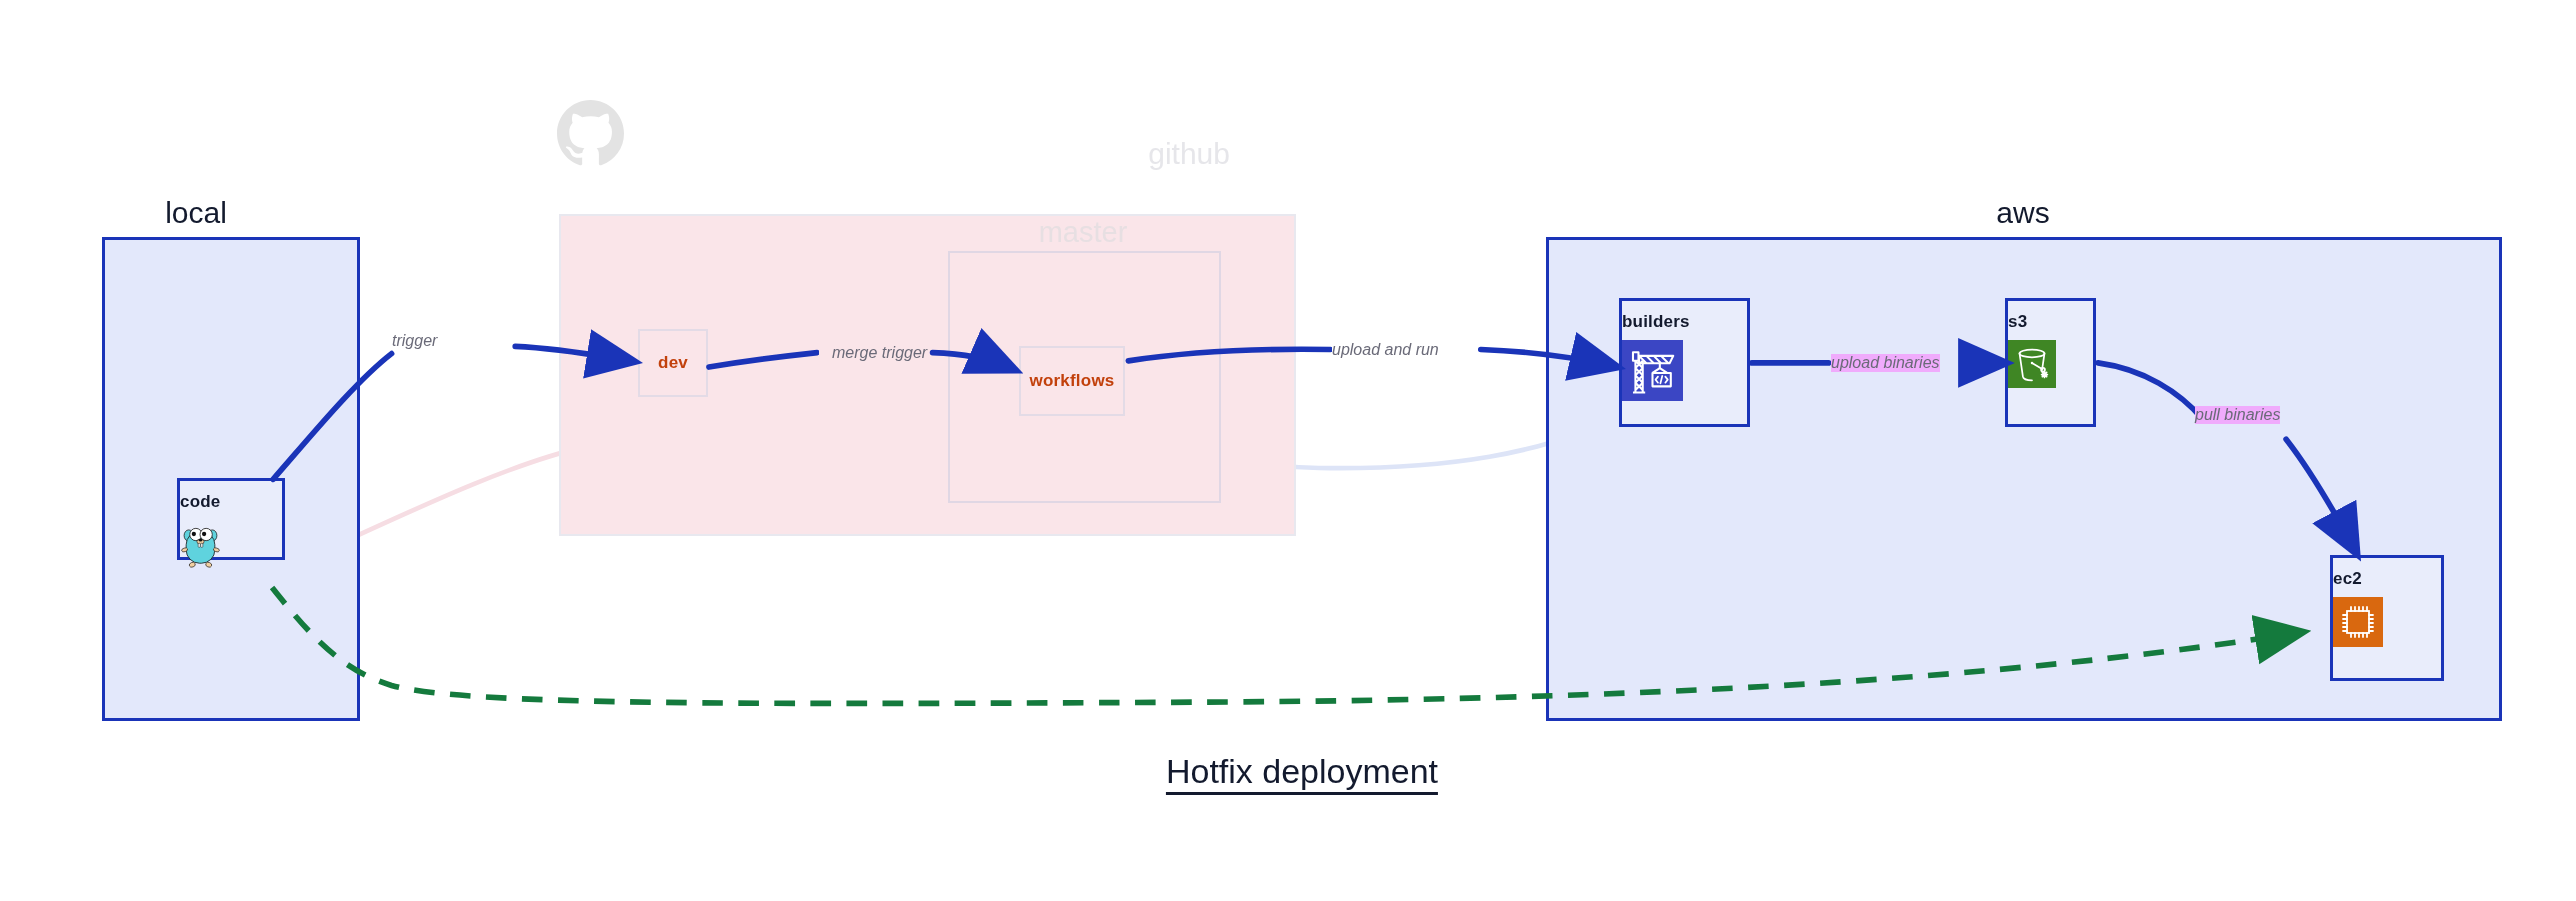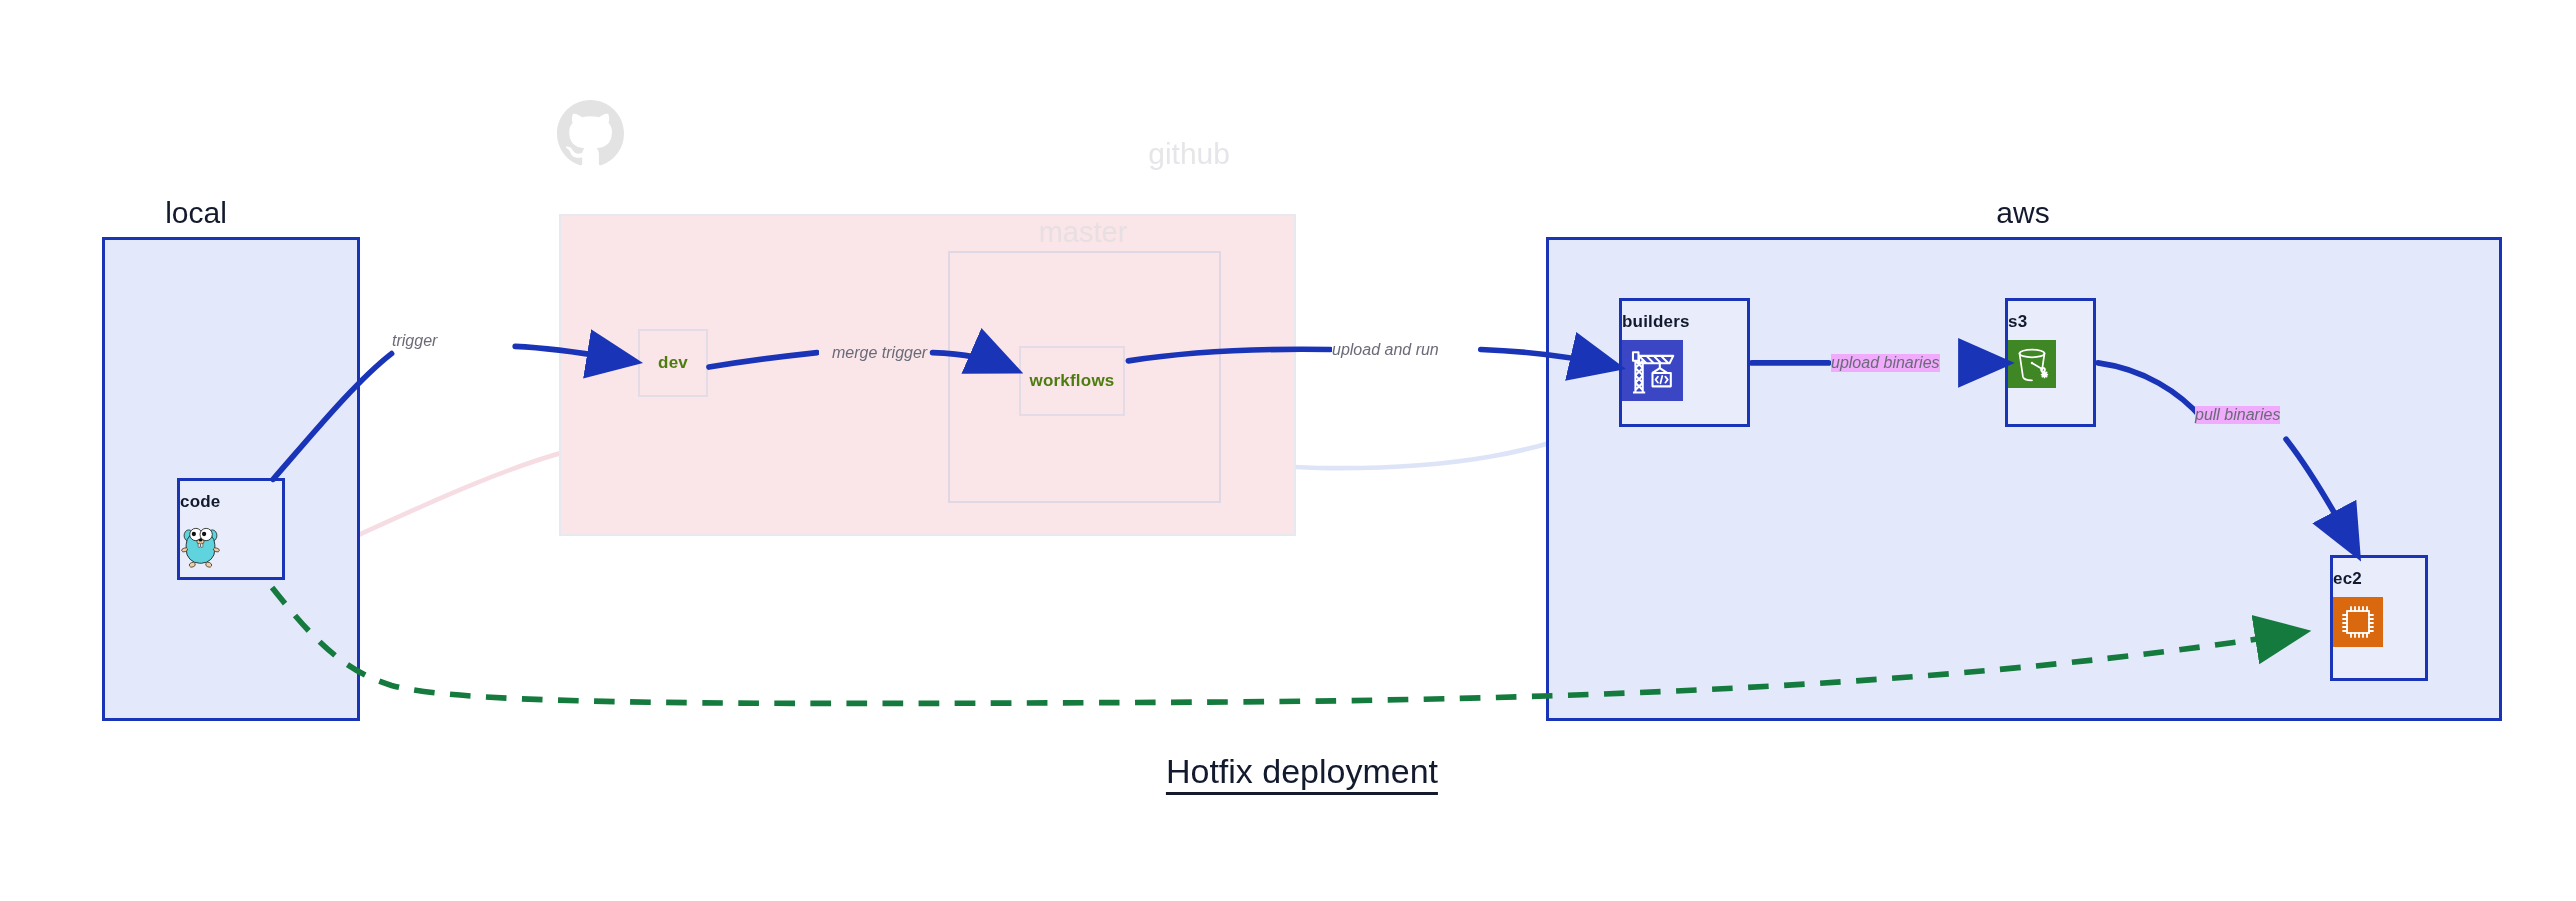--- a/index.html
+++ b/index.html
@@ -25,29 +25,29 @@
   .ghost-box{position:absolute;box-sizing:border-box;left:948px;top:251px;width:273px;height:252px;
              border:2.1px solid #e0d7e4;background:transparent;}
 
   
   .node{position:absolute;box-sizing:border-box;background:#e9edfb;border:3.6px solid #1a34b8;
         display:flex;flex-direction:column;align-items:flex-start;}
   .node .nlabel{font-size:17px;font-weight:bold;color:#131a2e;margin-top:11.3px;letter-spacing:0.2px;
                 font-family:"Liberation Sans",sans-serif;}
   .node .nicon{margin-top:8.2px;}
 
-  .node.code{left:177px;top:478px;width:108px;height:102px;}
+  .node.code{left:177px;top:478px;width:108px;height:82px;}
   .node.builders{left:1619px;top:298px;width:131px;height:129px;}
   .node.s3{left:2005px;top:298px;width:91px;height:129px;}
-  .node.ec2{left:2330px;top:555px;width:98px;height:126px;}
+  .node.ec2{left:2330px;top:555px;width:114px;height:126px;}
 
   
   .node.ghost{background:transparent;border:2.1px solid #e3dbe6;
               justify-content:center;align-items:center;}
-  .node.ghost .nlabel{color:#4d7c0f;margin-top:0;}
+  .node.ghost .nlabel{color:#c2410c;margin-top:0;}
   .node.dev{left:638px;top:329px;width:70px;height:68px;}
   .node.workflows{left:1019px;top:346px;width:106px;height:70px;}
 
   
   svg.layer{position:absolute;left:0;top:0;width:2604px;height:902px;pointer-events:none;}
   svg.layer.under{z-index:1;}
   svg.layer.over{z-index:5;}
   .group,.node,.grouptitle,.ghost-title,.ghost-box{z-index:3;}
   .node{z-index:4;}
 

